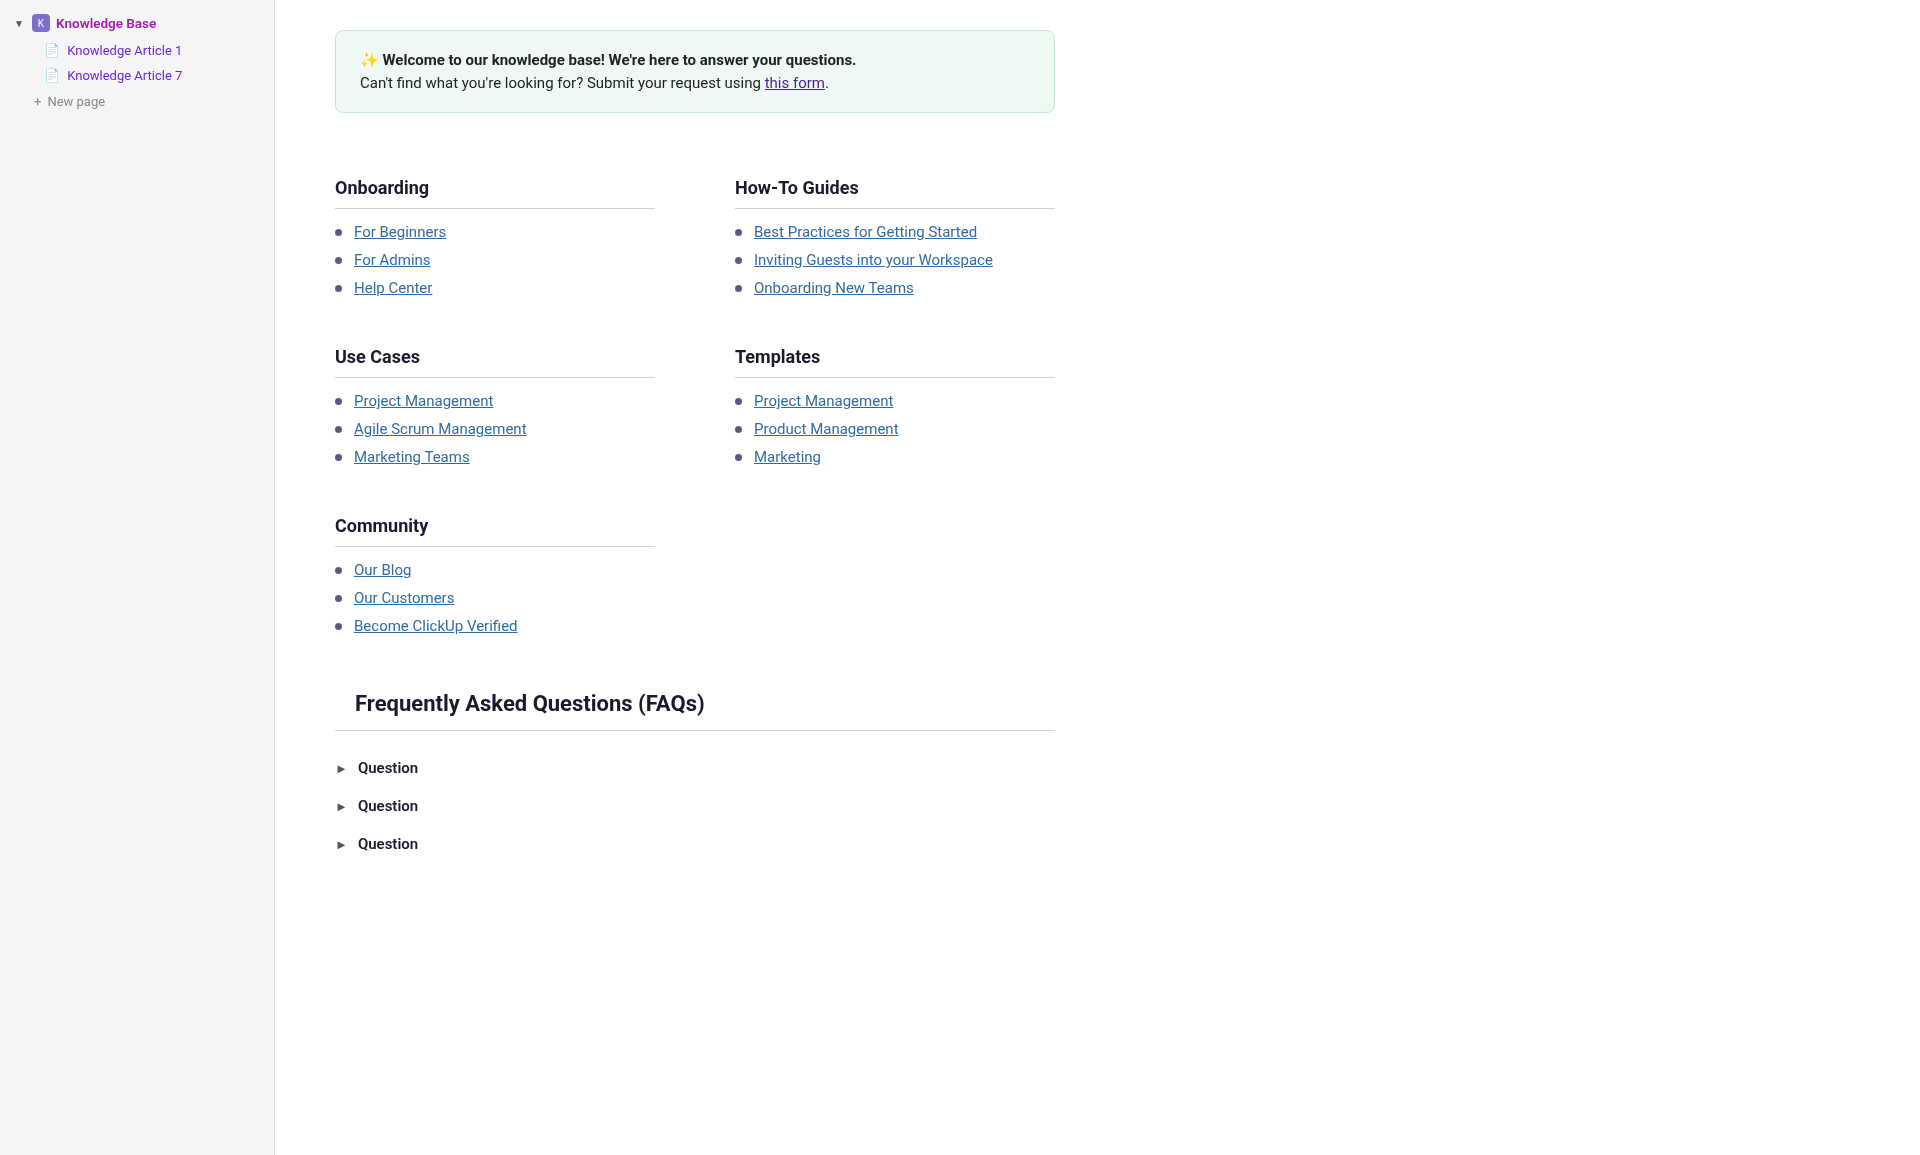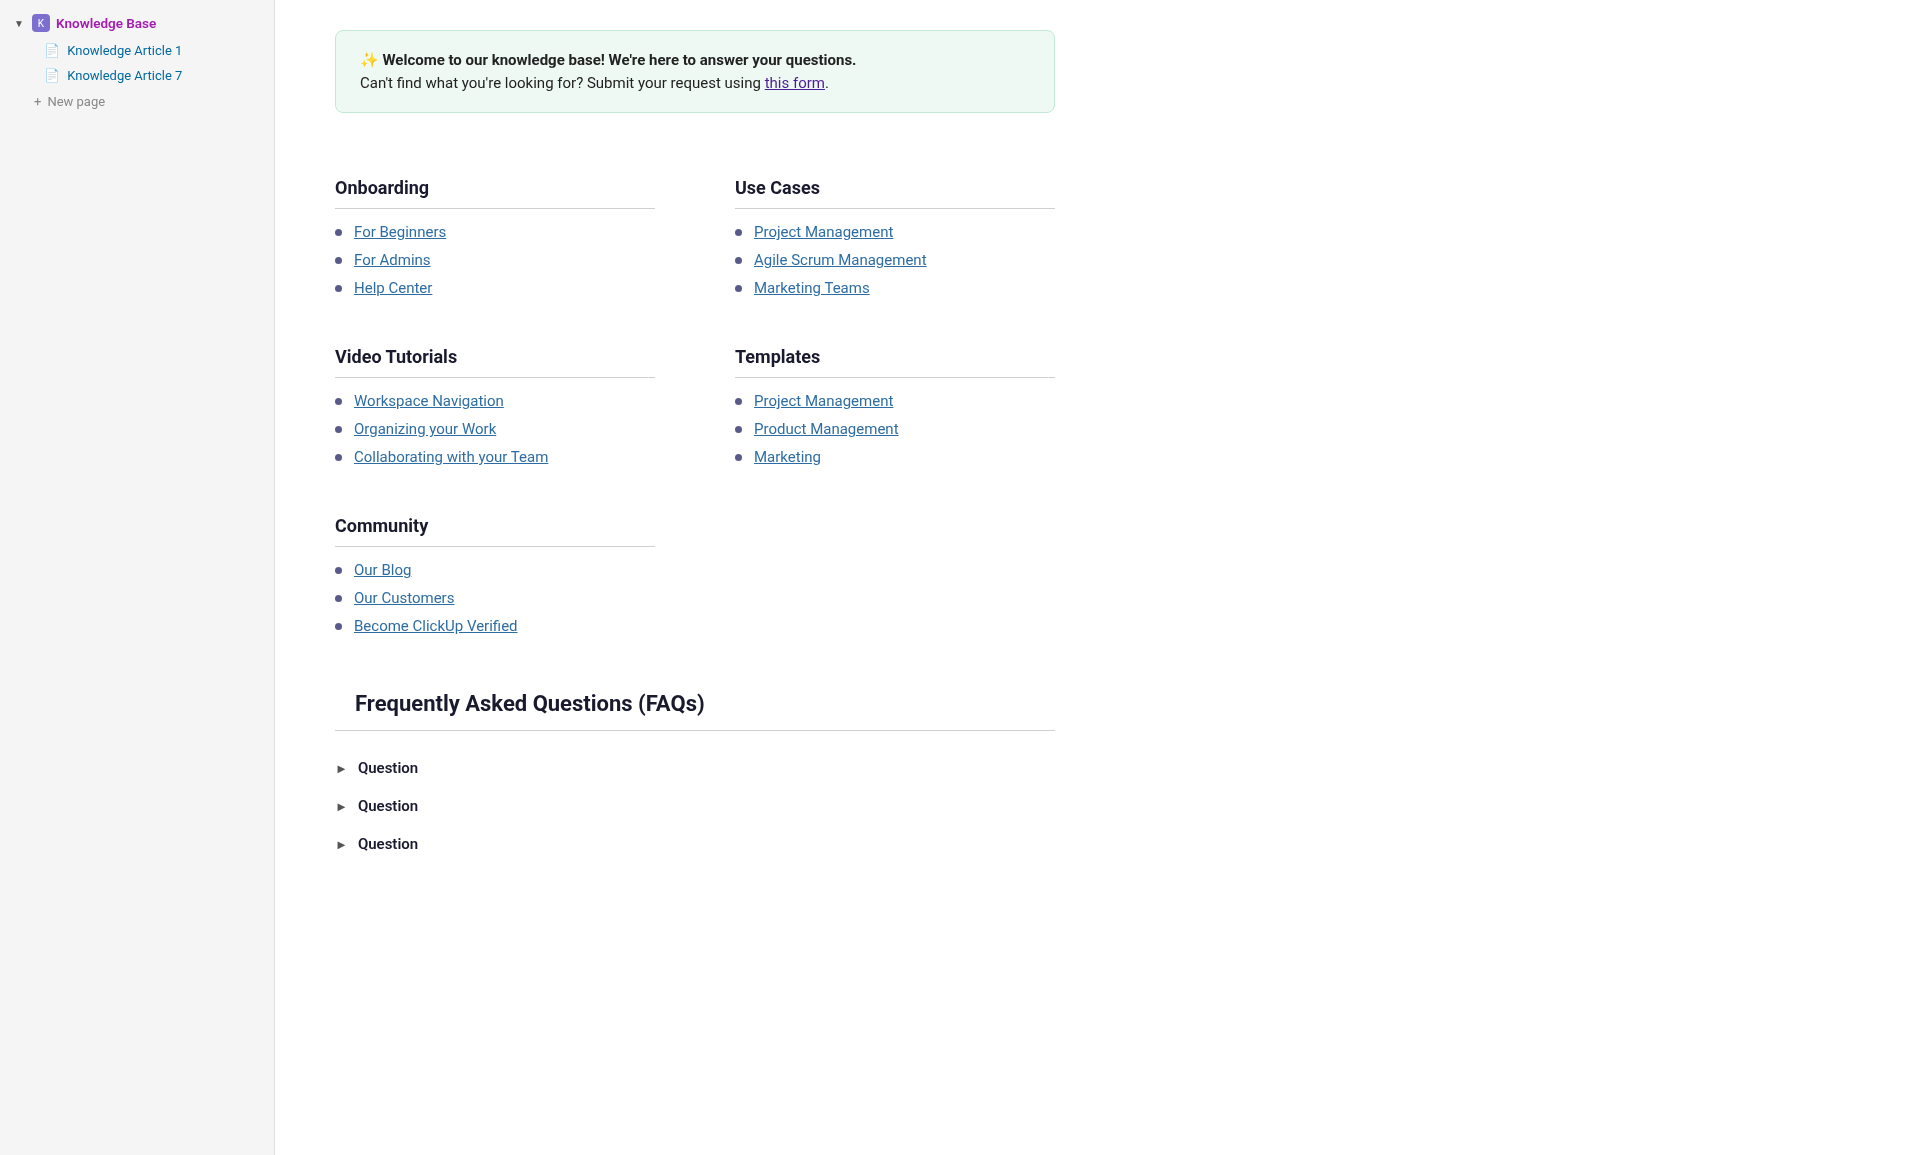--- a/index.html
+++ b/index.html
@@ -57,21 +57,21 @@
       padding: 5px 12px 5px 44px;
       gap: 7px;
       cursor: pointer;
     }
     .doc-icon {
       font-size: 13px;
       color: #888;
     }
     .child-label {
       font-size: 13px;
-      color: #0369a1;
+      color: #6d28d9;
     }
     .new-page-item {
       display: flex;
       align-items: center;
       padding: 6px 12px 6px 34px;
       gap: 6px;
       cursor: pointer;
       color: #888;
     }
     .plus-icon { font-size: 13px; }
@@ -234,58 +234,58 @@
             <span class="bullet"></span>
             <a href="#">For Admins</a>
           </li>
         <li>
             <span class="bullet"></span>
             <a href="#">Help Center</a>
           </li>
       </ul>
     </div>
 
+    <div class="section">
+      <div class="section-title">How-To Guides</div>
+      <hr class="section-divider">
+      <ul>
+        <li>
+            <span class="bullet"></span>
+            <a href="#">Best Practices for Getting Started</a>
+          </li>
+        <li>
+            <span class="bullet"></span>
+            <a href="#">Inviting Guests into your Workspace</a>
+          </li>
+        <li>
+            <span class="bullet"></span>
+            <a href="#">Onboarding New Teams</a>
+          </li>
+      </ul>
+    </div>
 
     <div class="section">
       <div class="section-title">Use Cases</div>
       <hr class="section-divider">
       <ul>
         <li>
             <span class="bullet"></span>
             <a href="#">Project Management</a>
           </li>
         <li>
             <span class="bullet"></span>
             <a href="#">Agile Scrum Management</a>
           </li>
         <li>
             <span class="bullet"></span>
             <a href="#">Marketing Teams</a>
           </li>
       </ul>
     </div>
 
-    <div class="section">
-      <div class="section-title">Video Tutorials</div>
-      <hr class="section-divider">
-      <ul>
-        <li>
-            <span class="bullet"></span>
-            <a href="#">Workspace Navigation</a>
-          </li>
-        <li>
-            <span class="bullet"></span>
-            <a href="#">Organizing your Work</a>
-          </li>
-        <li>
-            <span class="bullet"></span>
-            <a href="#">Collaborating with your Team</a>
-          </li>
-      </ul>
-    </div>
 
     <div class="section">
       <div class="section-title">Templates</div>
       <hr class="section-divider">
       <ul>
         <li>
             <span class="bullet"></span>
             <a href="#">Project Management</a>
           </li>
         <li>

